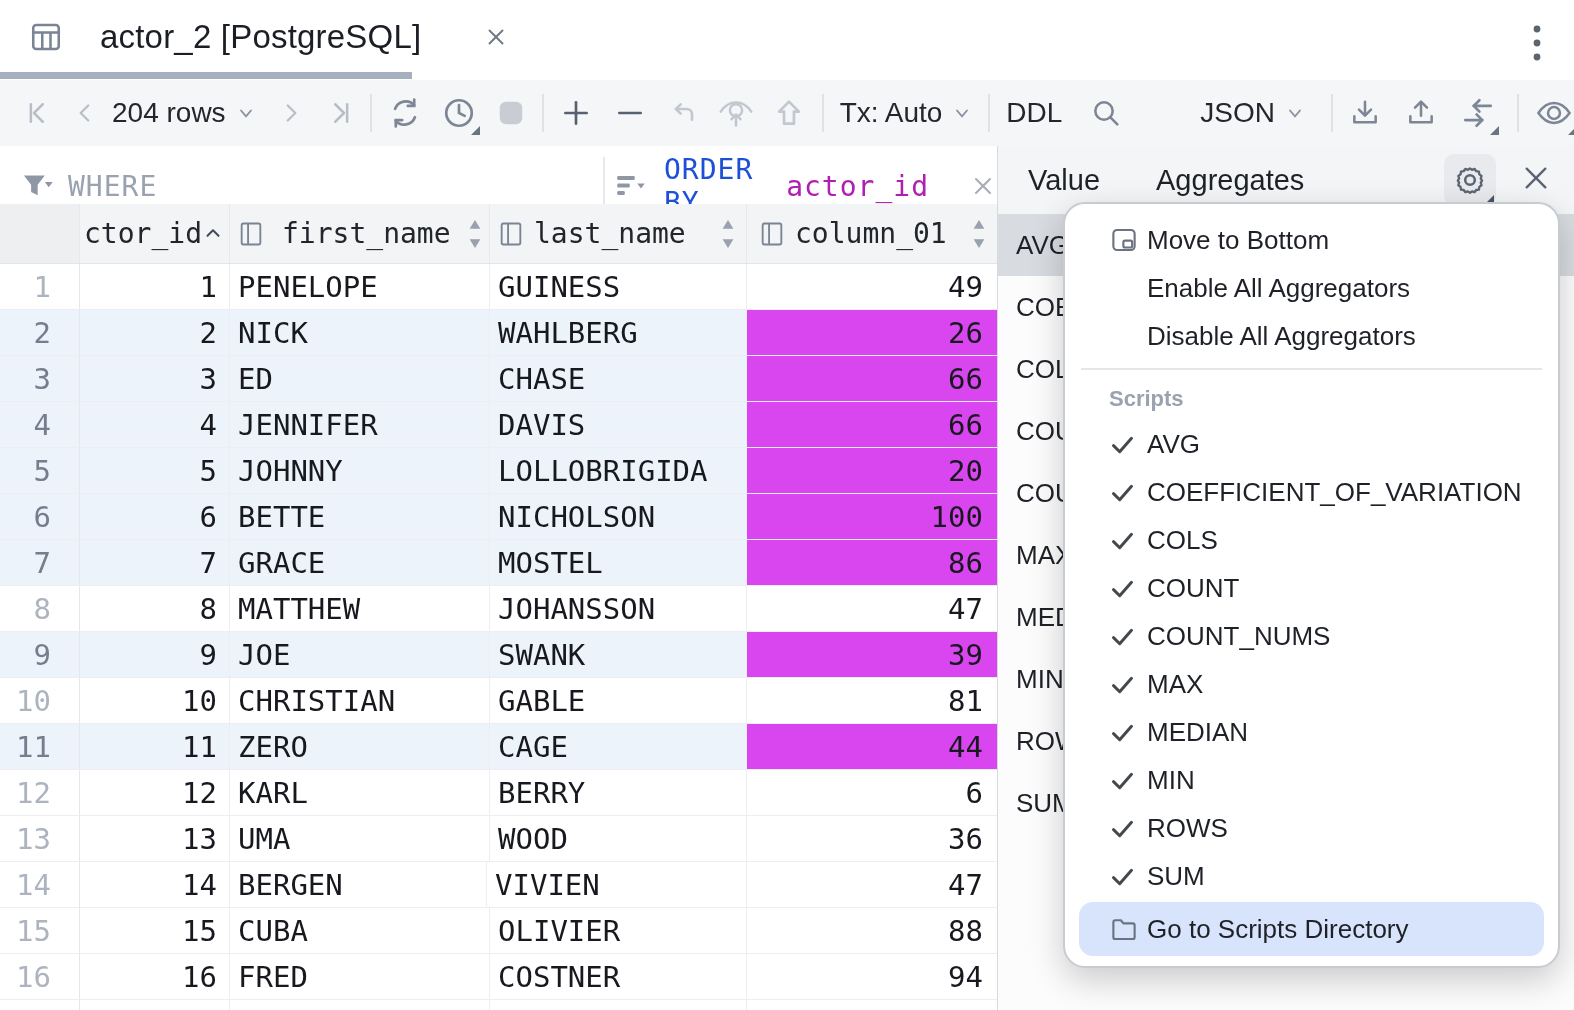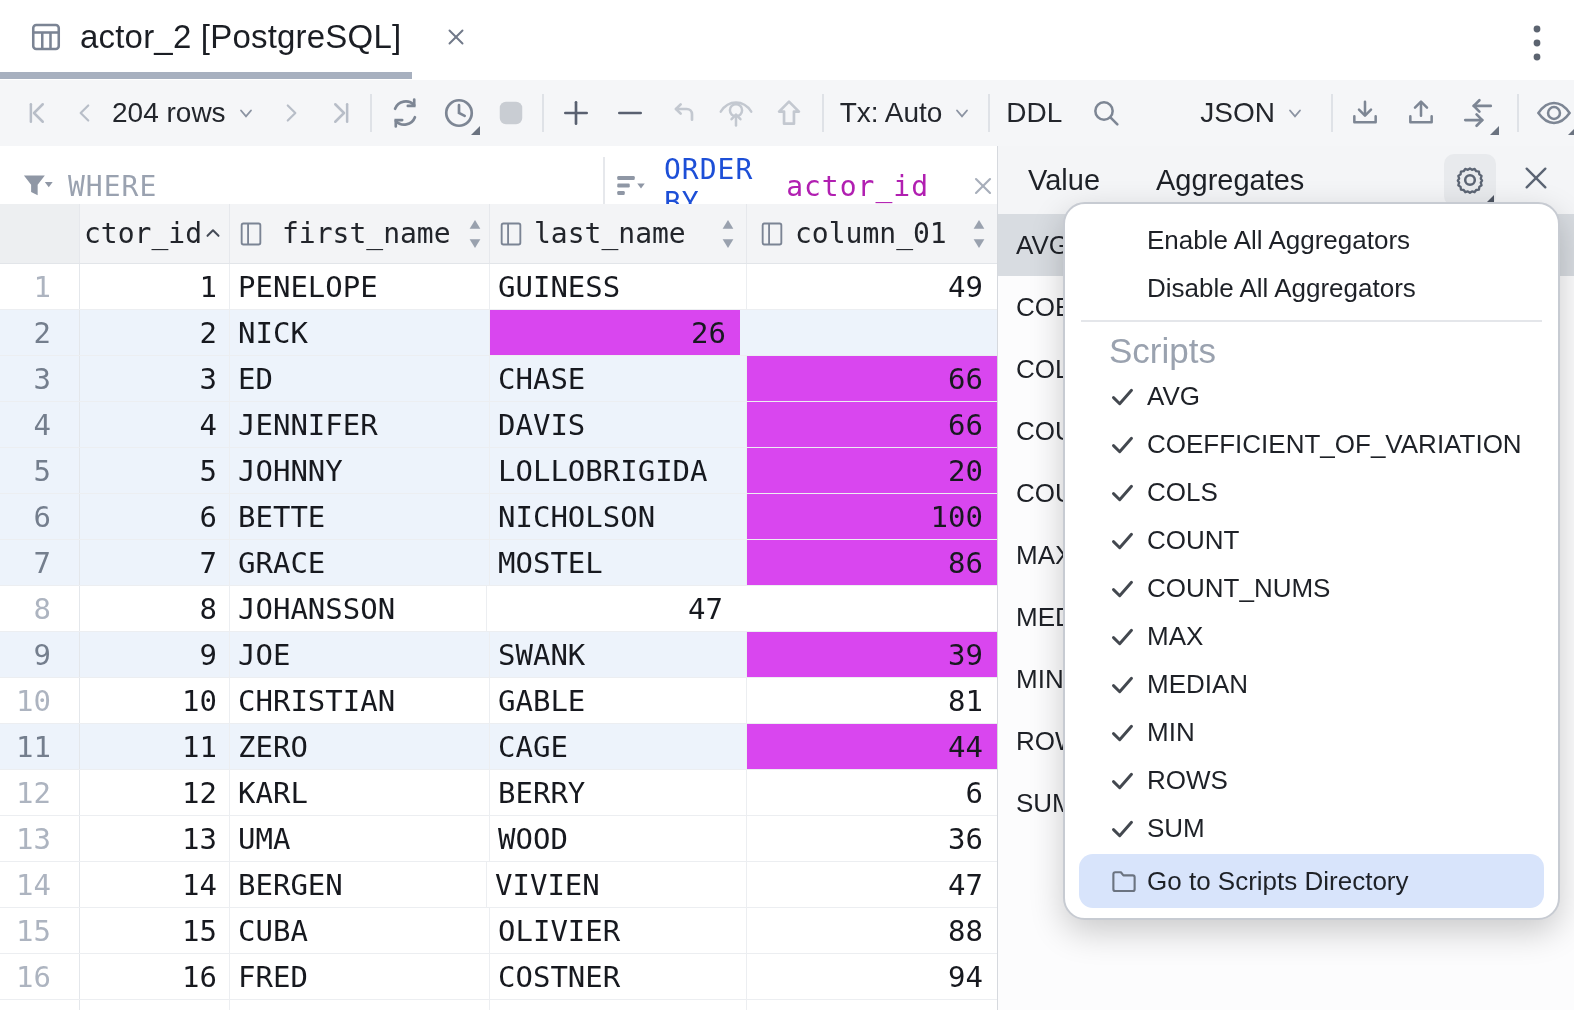--- a/index.html
+++ b/index.html
@@ -2,21 +2,21 @@
 <html><head>
 <meta charset="utf-8">
 <style>
   * { box-sizing: border-box; margin: 0; padding: 0; }
   html,body { width:1574px; height:1010px; overflow:hidden; background:#fff;
     font-family:"Liberation Sans", sans-serif; color:#1e2127; }
   .mono { font-family:"DejaVu Sans Mono","Liberation Mono",monospace; }
 
   
   #tabbar { position:absolute; left:0; top:0; width:1574px; height:80px; background:#fff; }
-  .tab { position:absolute; left:28px; top:0; height:74px; display:flex; align-items:center; gap:16px; }
+  .tab { position:absolute; left:28px; top:0; height:74px; display:flex; align-items:center; gap:36px; }
   .tab-title { font-size:33px; color:#1b1e24; letter-spacing:.2px; }
   .tab-close { margin-left:26px; display:flex; }
   .tab-underline { position:absolute; left:0; top:72px; width:412px; height:7px; background:#a7b0bf; }
   .kebab { position:absolute; right:30px; top:22px; }
 
   
   #toolbar { position:absolute; left:0; top:80px; width:1574px; height:66px; background:#f5f6f8;
     display:flex; align-items:center; padding-left:24px; }
   .tb-ic { display:inline-flex; align-items:center; justify-content:center; }
   .tb-sep { width:2px; height:38px; background:#dfe2e7; margin:0 16px; flex:none; }
@@ -73,21 +73,21 @@
   .agg-row.sel { background:#d8dce1; }
 
   
   #popup { position:absolute; left:1063px; top:202px; width:497px; background:#fff; border:2px solid #c7cbd2;
     border-radius:22px; box-shadow:0 12px 34px rgba(0,0,0,.2); z-index:20; padding:12px 0 10px; }
   .mi { height:48px; display:flex; align-items:center; padding-left:44px; }
   .mi-ic { width:38px; flex:none; display:flex; align-items:center; }
   .mi-label { font-size:26px; color:#1e2127; white-space:nowrap; }
   .menu-sep { height:2px; background:#e4e6ea; margin:8px 16px; }
   .menu-section { height:42px; display:flex; align-items:center; padding-left:44px;
-    font-size:35px; font-weight:normal; color:#9aa2af;text-align:right; }
+    font-size:22px; font-weight:bold; color:#9aa2af;text-align:right; }
   .mi-footer { height:54px; margin:2px 14px 0; background:#d8e4fb; border-radius:14px;
     display:flex; align-items:center; padding-left:30px; }
   svg { display:block; }
 </style>
 </head>
 <body>
 
 <div id="tabbar">
   <div class="tab">
     <span>
@@ -362,20 +362,21 @@
         <div class="cell c-gutter">1</div>
         <div class="cell c-actor">1</div>
         <div class="cell c-first">PENELOPE</div>
         <div class="cell c-last">GUINESS</div>
         <div class="cell c-col01">49</div>
       </div>
       <div class="row sel">
         <div class="cell c-gutter">2</div>
         <div class="cell c-actor">2</div>
         <div class="cell c-first">NICK</div>
+        <div class="cell c-last">WAHLBERG</div>
         <div class="cell c-col01 hl">26</div>
       </div>
       <div class="row sel">
         <div class="cell c-gutter">3</div>
         <div class="cell c-actor">3</div>
         <div class="cell c-first">ED</div>
         <div class="cell c-last">CHASE</div>
         <div class="cell c-col01 hl">66</div>
       </div>
       <div class="row sel">
@@ -402,20 +403,21 @@
       <div class="row sel">
         <div class="cell c-gutter">7</div>
         <div class="cell c-actor">7</div>
         <div class="cell c-first">GRACE</div>
         <div class="cell c-last">MOSTEL</div>
         <div class="cell c-col01 hl">86</div>
       </div>
       <div class="row">
         <div class="cell c-gutter">8</div>
         <div class="cell c-actor">8</div>
+        <div class="cell c-first">MATTHEW</div>
         <div class="cell c-last">JOHANSSON</div>
         <div class="cell c-col01">47</div>
       </div>
       <div class="row sel">
         <div class="cell c-gutter">9</div>
         <div class="cell c-actor">9</div>
         <div class="cell c-first">JOE</div>
         <div class="cell c-last">SWANK</div>
         <div class="cell c-col01 hl">39</div>
       </div>
@@ -510,20 +512,29 @@
       <div class="agg-row">MAX</div>
       <div class="agg-row">MEDIAN</div>
       <div class="agg-row">MIN</div>
       <div class="agg-row">ROWS</div>
       <div class="agg-row">SUM</div>
     </div>
 </div>
 
 <div id="popup">
     <div class="mi">
+      <span class="mi-ic">
+        <svg width="30" height="30" viewBox="0 0 24 24" fill="none" stroke="#6b7380" stroke-width="1.7" stroke-linejoin="round">
+          <rect x="3.5" y="4" width="17" height="16" rx="3"></rect>
+          <rect x="11.5" y="12.5" width="7" height="5.5" rx="1.2" fill="#fff"></rect>
+        </svg>
+      </span>
+      <span class="mi-label">Move to Bottom</span>
+    </div>
+    <div class="mi">
       <span class="mi-ic"></span>
       <span class="mi-label">Enable All Aggregators</span>
     </div>
     <div class="mi">
       <span class="mi-ic"></span>
       <span class="mi-label">Disable All Aggregators</span>
     </div>
     <div class="menu-sep"></div>
     <div class="menu-section">Scripts</div>
     <div class="mi">

